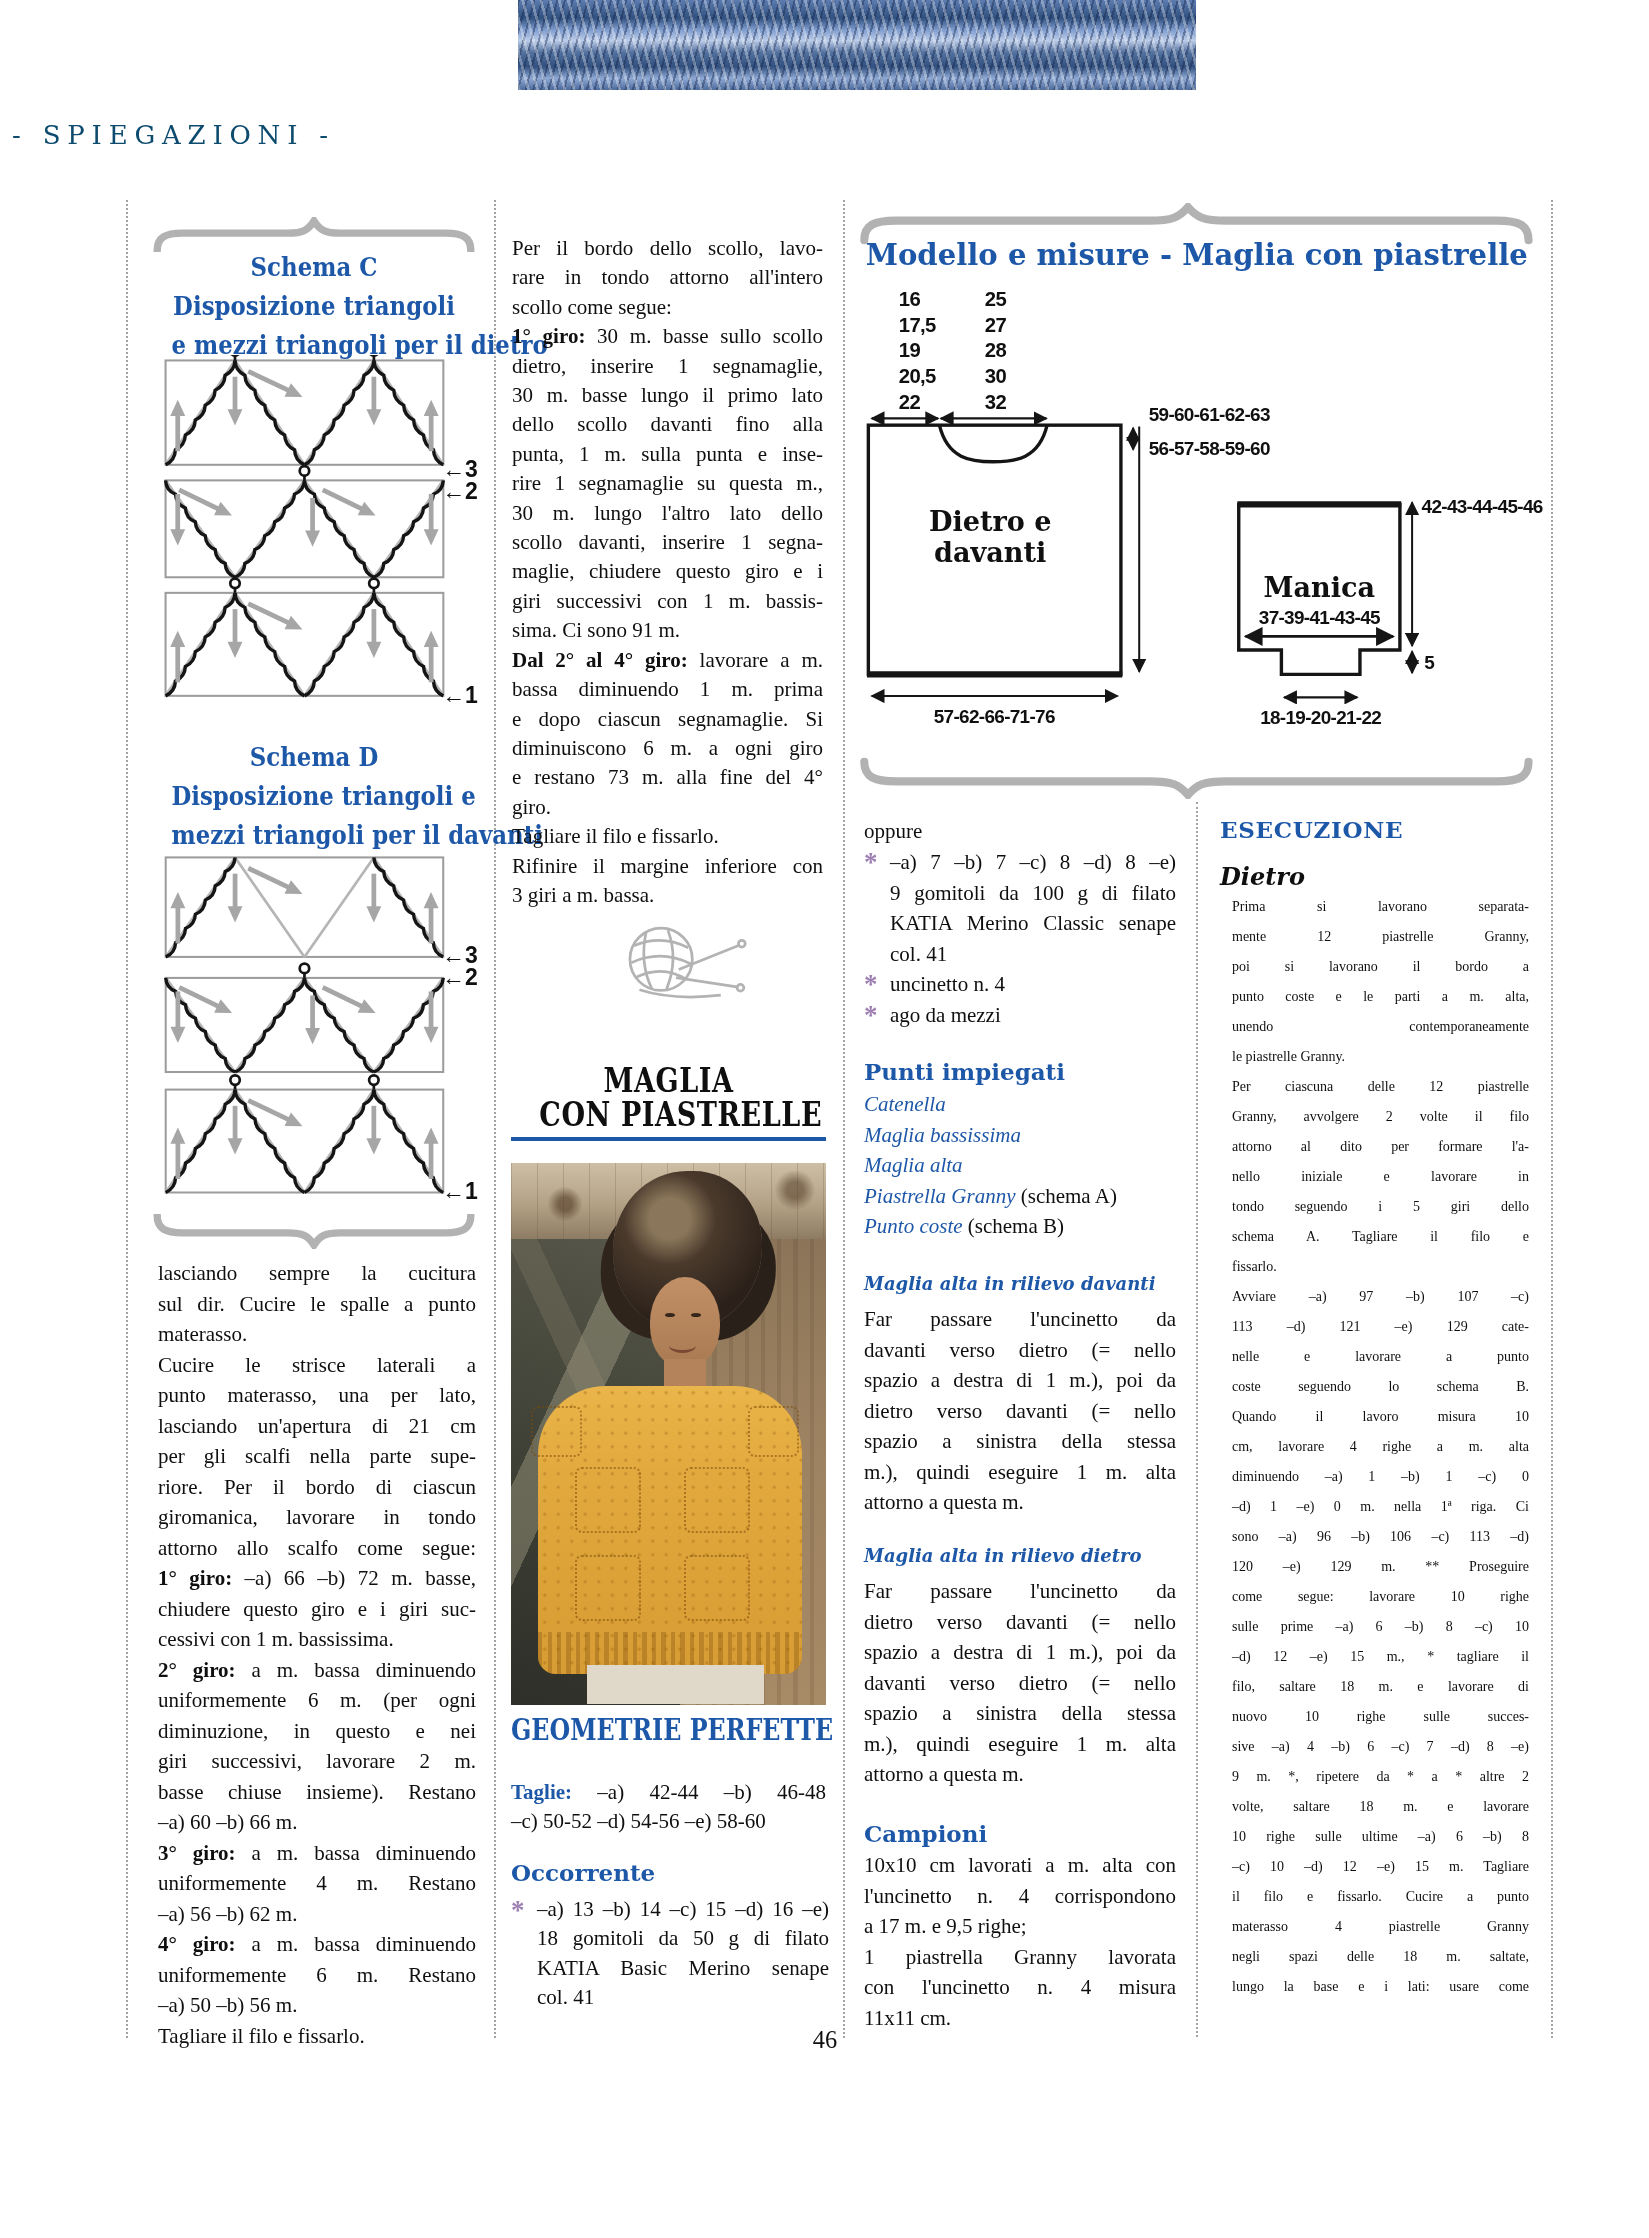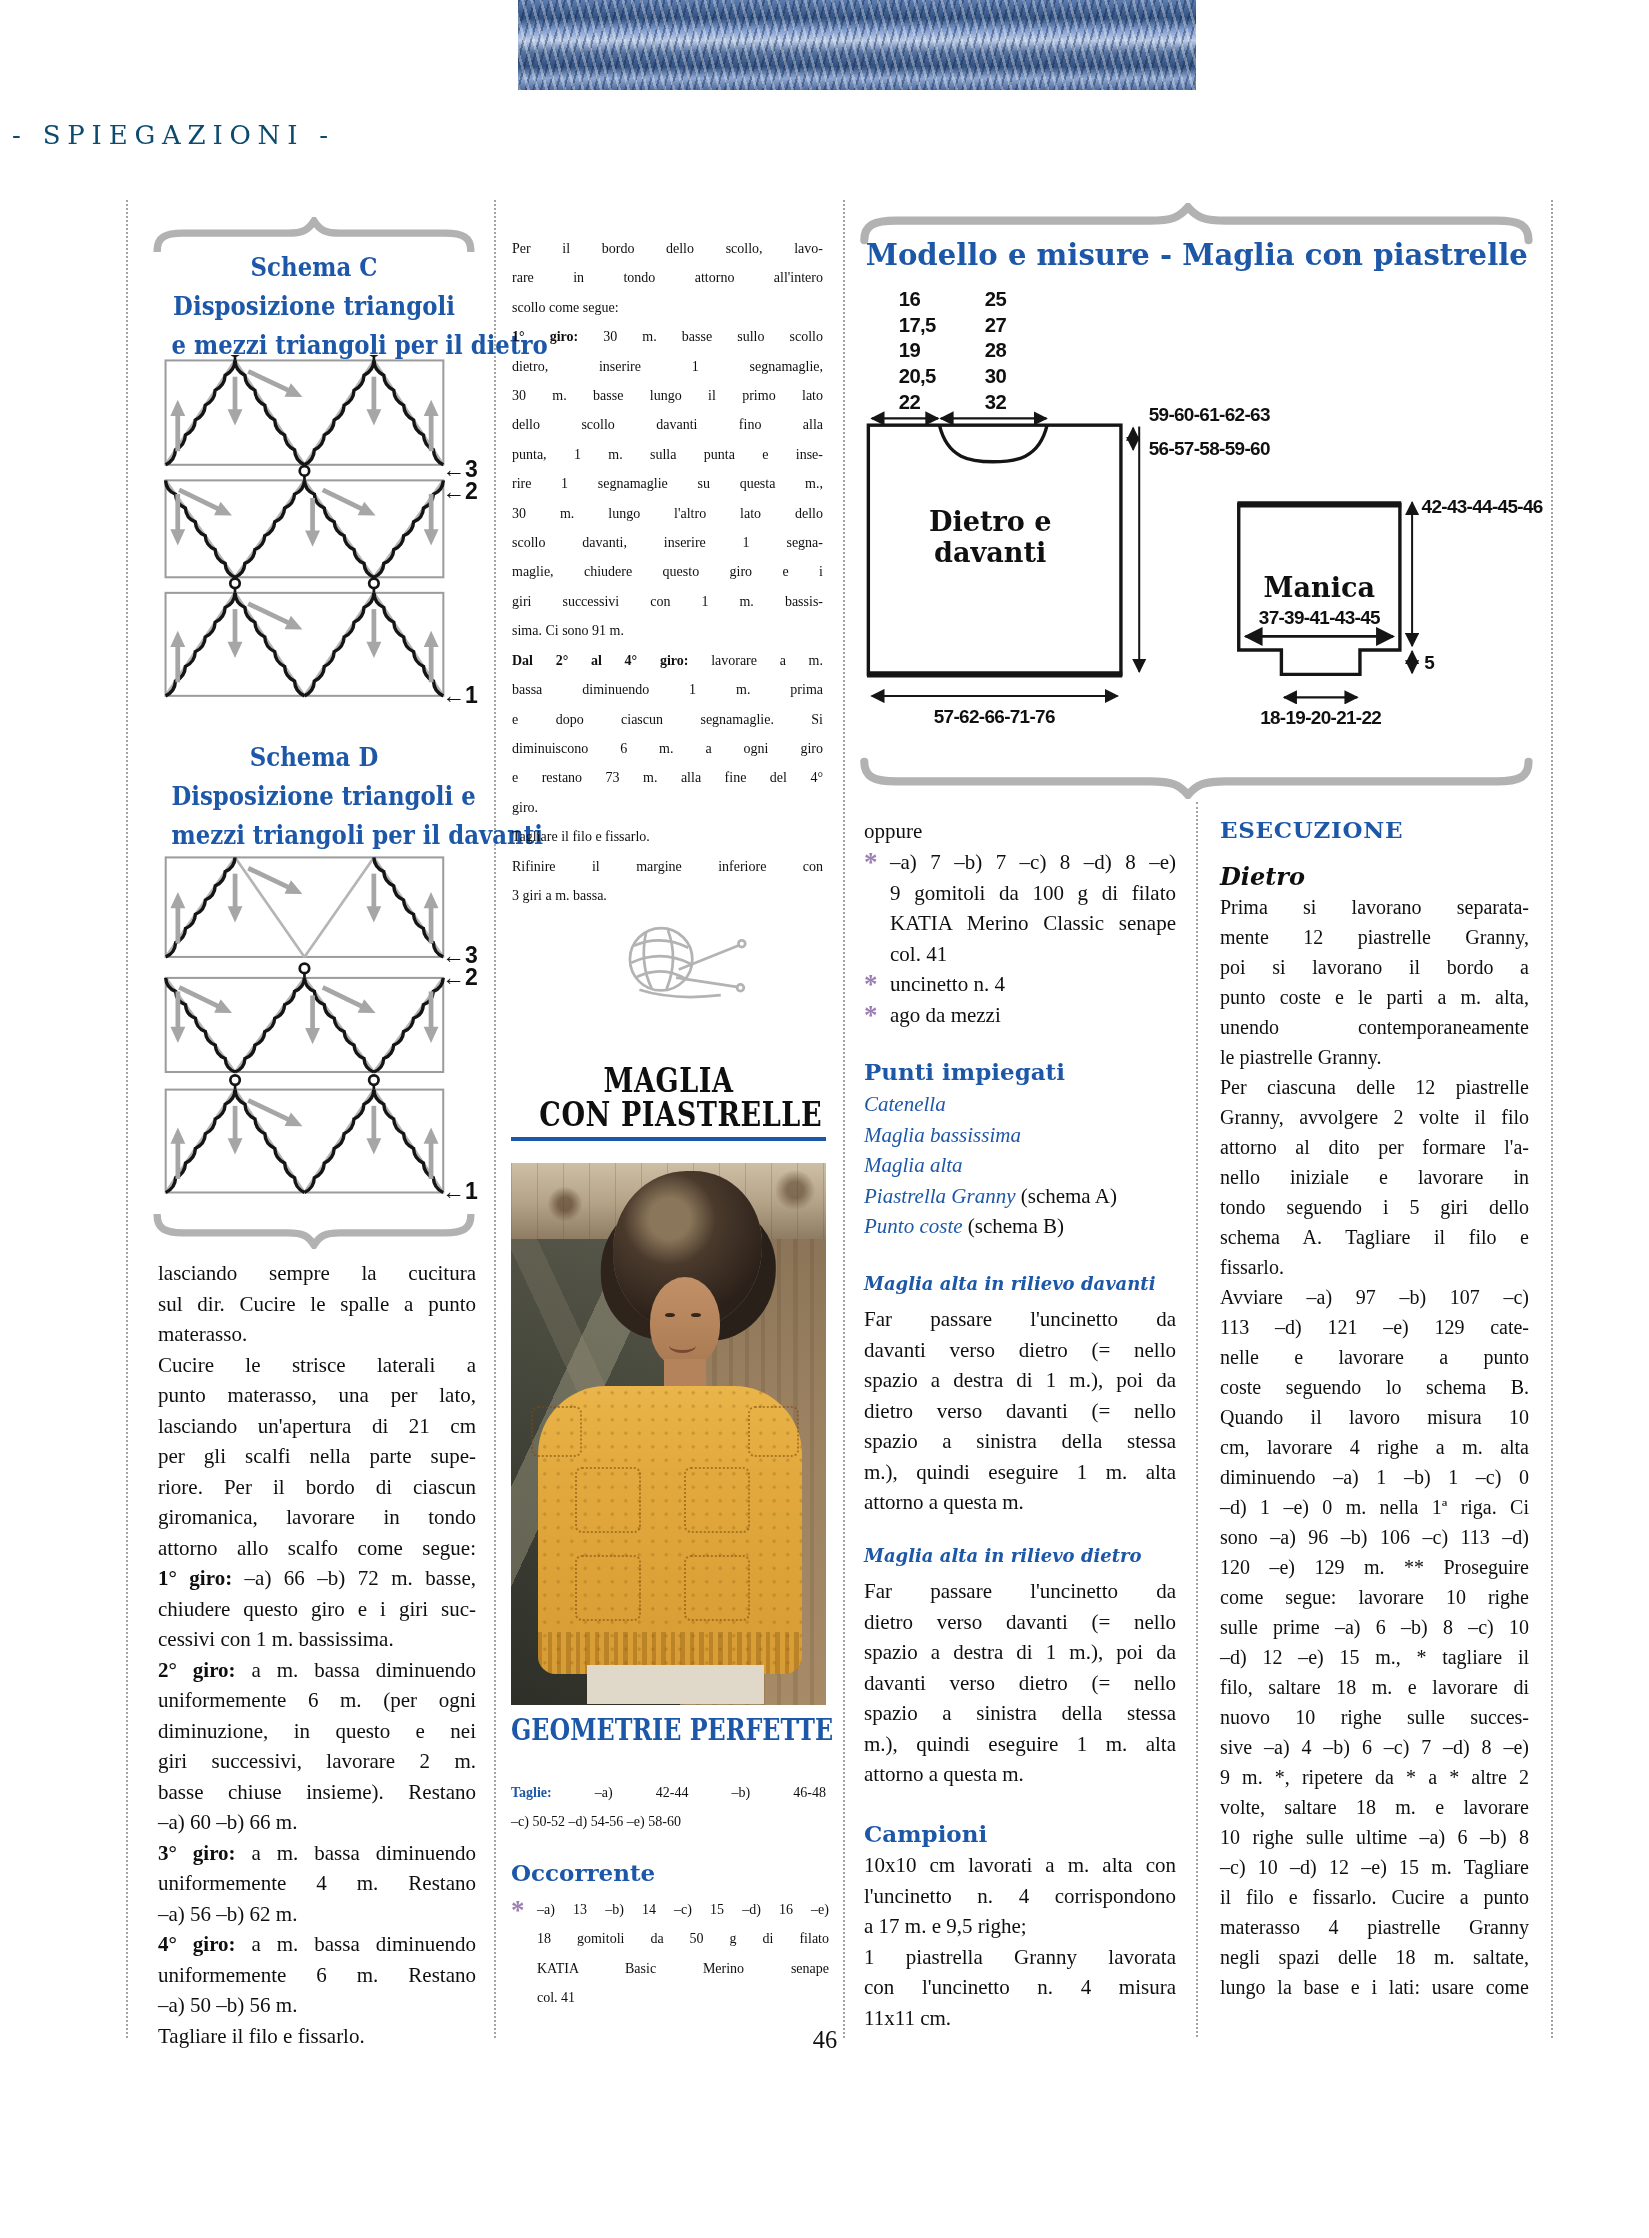--- a/index.html
+++ b/index.html
@@ -14,23 +14,23 @@
   
   #texture{position:absolute;left:518px;top:0;width:678px;height:90px;
     background:
       repeating-linear-gradient(75deg, rgba(255,255,255,.30) 0 2.7px, rgba(255,255,255,0) 2.7px 8.8px),
       repeating-linear-gradient(105deg, rgba(18,32,66,.38) 0 2px, rgba(0,0,0,0) 2px 7.4px),
       linear-gradient(180deg,#5d7cb0 0%,#30507f 20%,#7e9cce 33%,#bccde9 45%,#54729f 58%,#31507f 74%,#8fa9d4 87%,#4c6a9b 100%);}
   
   .ln{text-align:justify;text-align-last:justify;white-space:nowrap;}
   .ln.end{text-align-last:left;}
   .c-left .ln{font-size:21px;line-height:30.5px;}
-  .c-two  .ln{font-size:14px;line-height:29.4px;}
+  .c-two  .ln{font-size:21px;line-height:29.4px;}
   .c-three .ln{font-size:21px;line-height:30.5px;}
-  .c-four .ln{font-size:20px;line-height:30px;}
+  .c-four .ln{font-size:14px;line-height:30px;margin-left:12px;}
   b{font-weight:700;}
   .bluetx{color:#1d57a8;}
   .itblue{color:#1d57a8;font-style:italic;}
   
   .schema-head{color:#1d57a8;font-family:"DejaVu Serif",serif;font-weight:700;
     font-size:26px;line-height:39px;text-align:center;white-space:nowrap;
     transform:scaleX(.88);transform-origin:50% 0;}
   .blue-h{color:#1d57a8;font-family:"DejaVu Serif",serif;font-weight:700;font-size:23px;}
   .it-h{color:#1d57a8;font-family:"DejaVu Serif",serif;font-weight:700;font-style:italic;font-size:18px;}
   #maglia-title{font-family:"DejaVu Serif",serif;font-weight:700;font-size:33px;line-height:34px;

